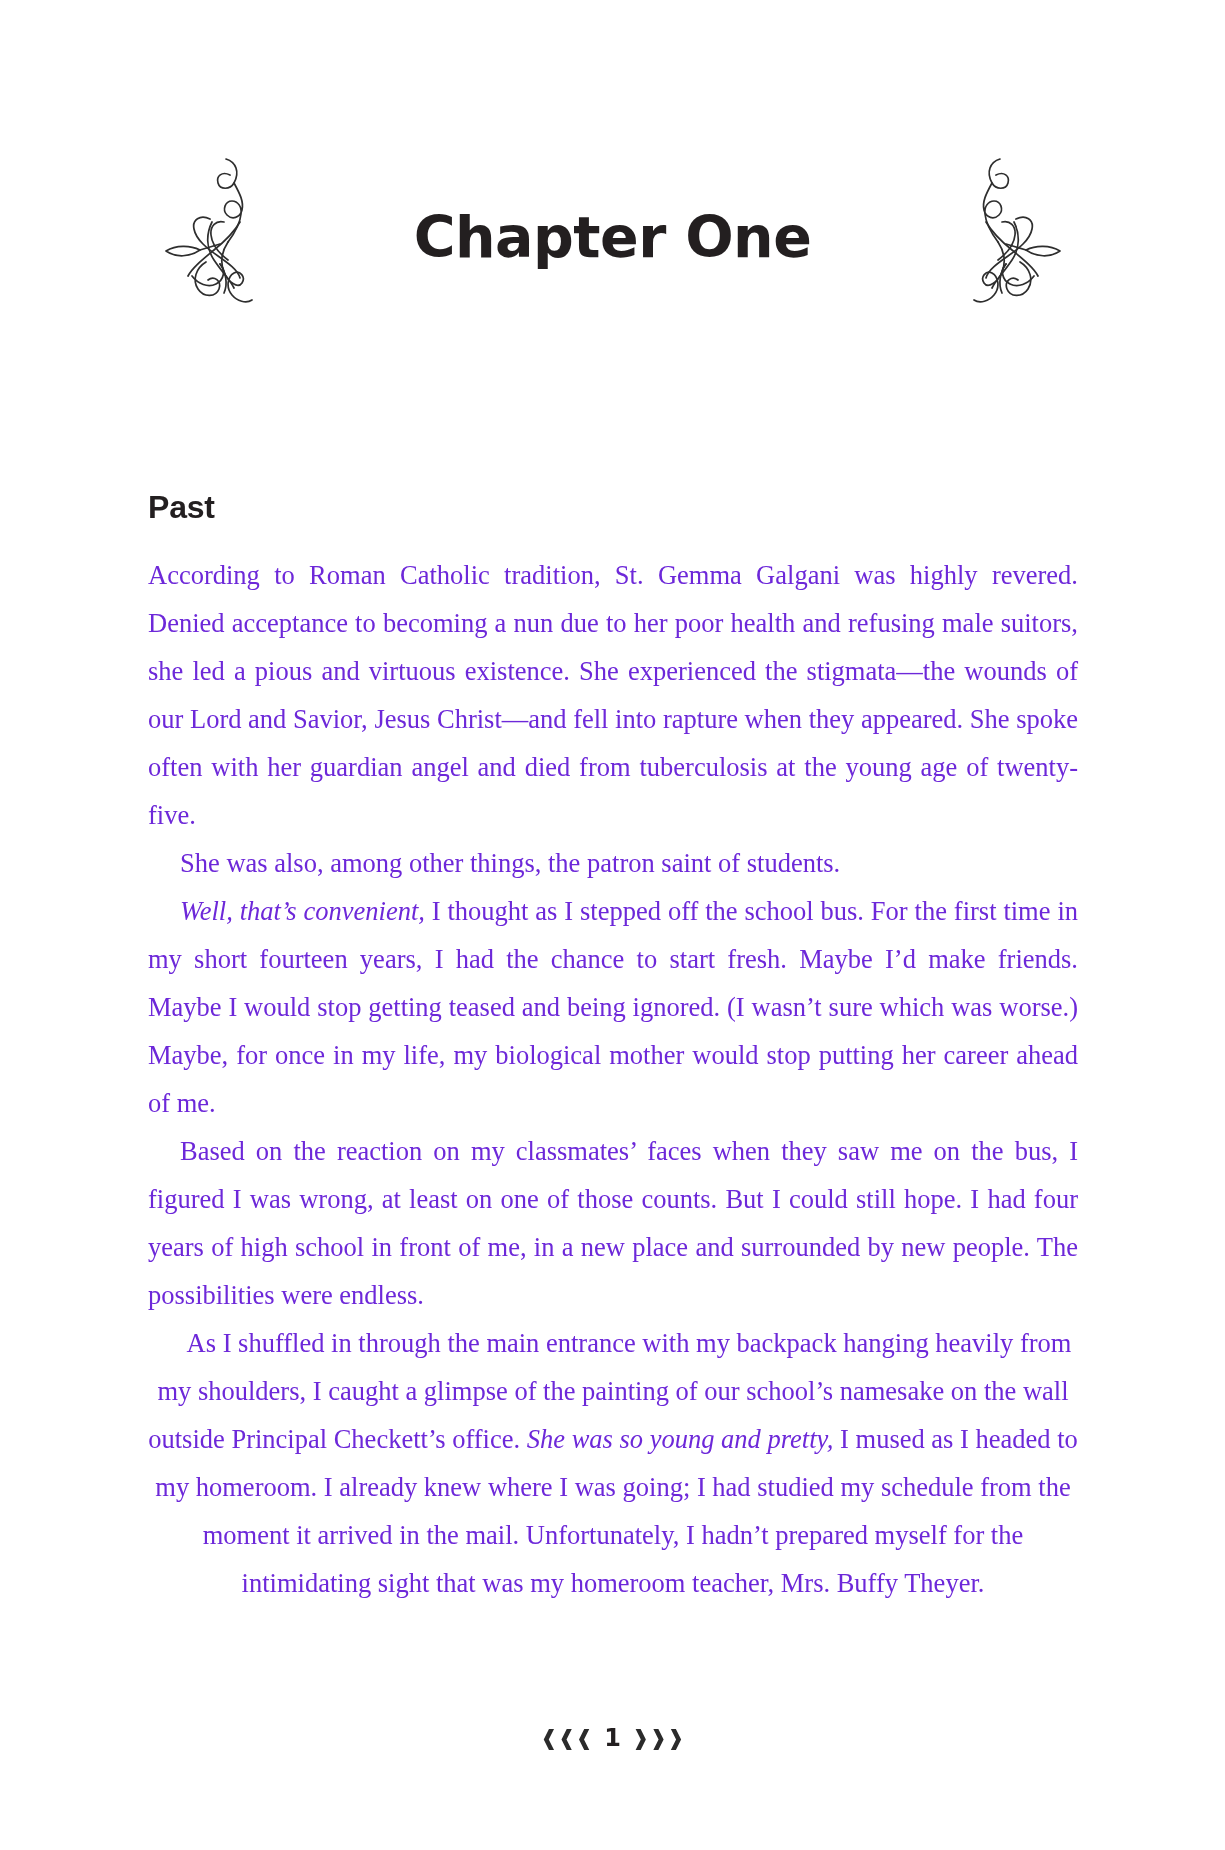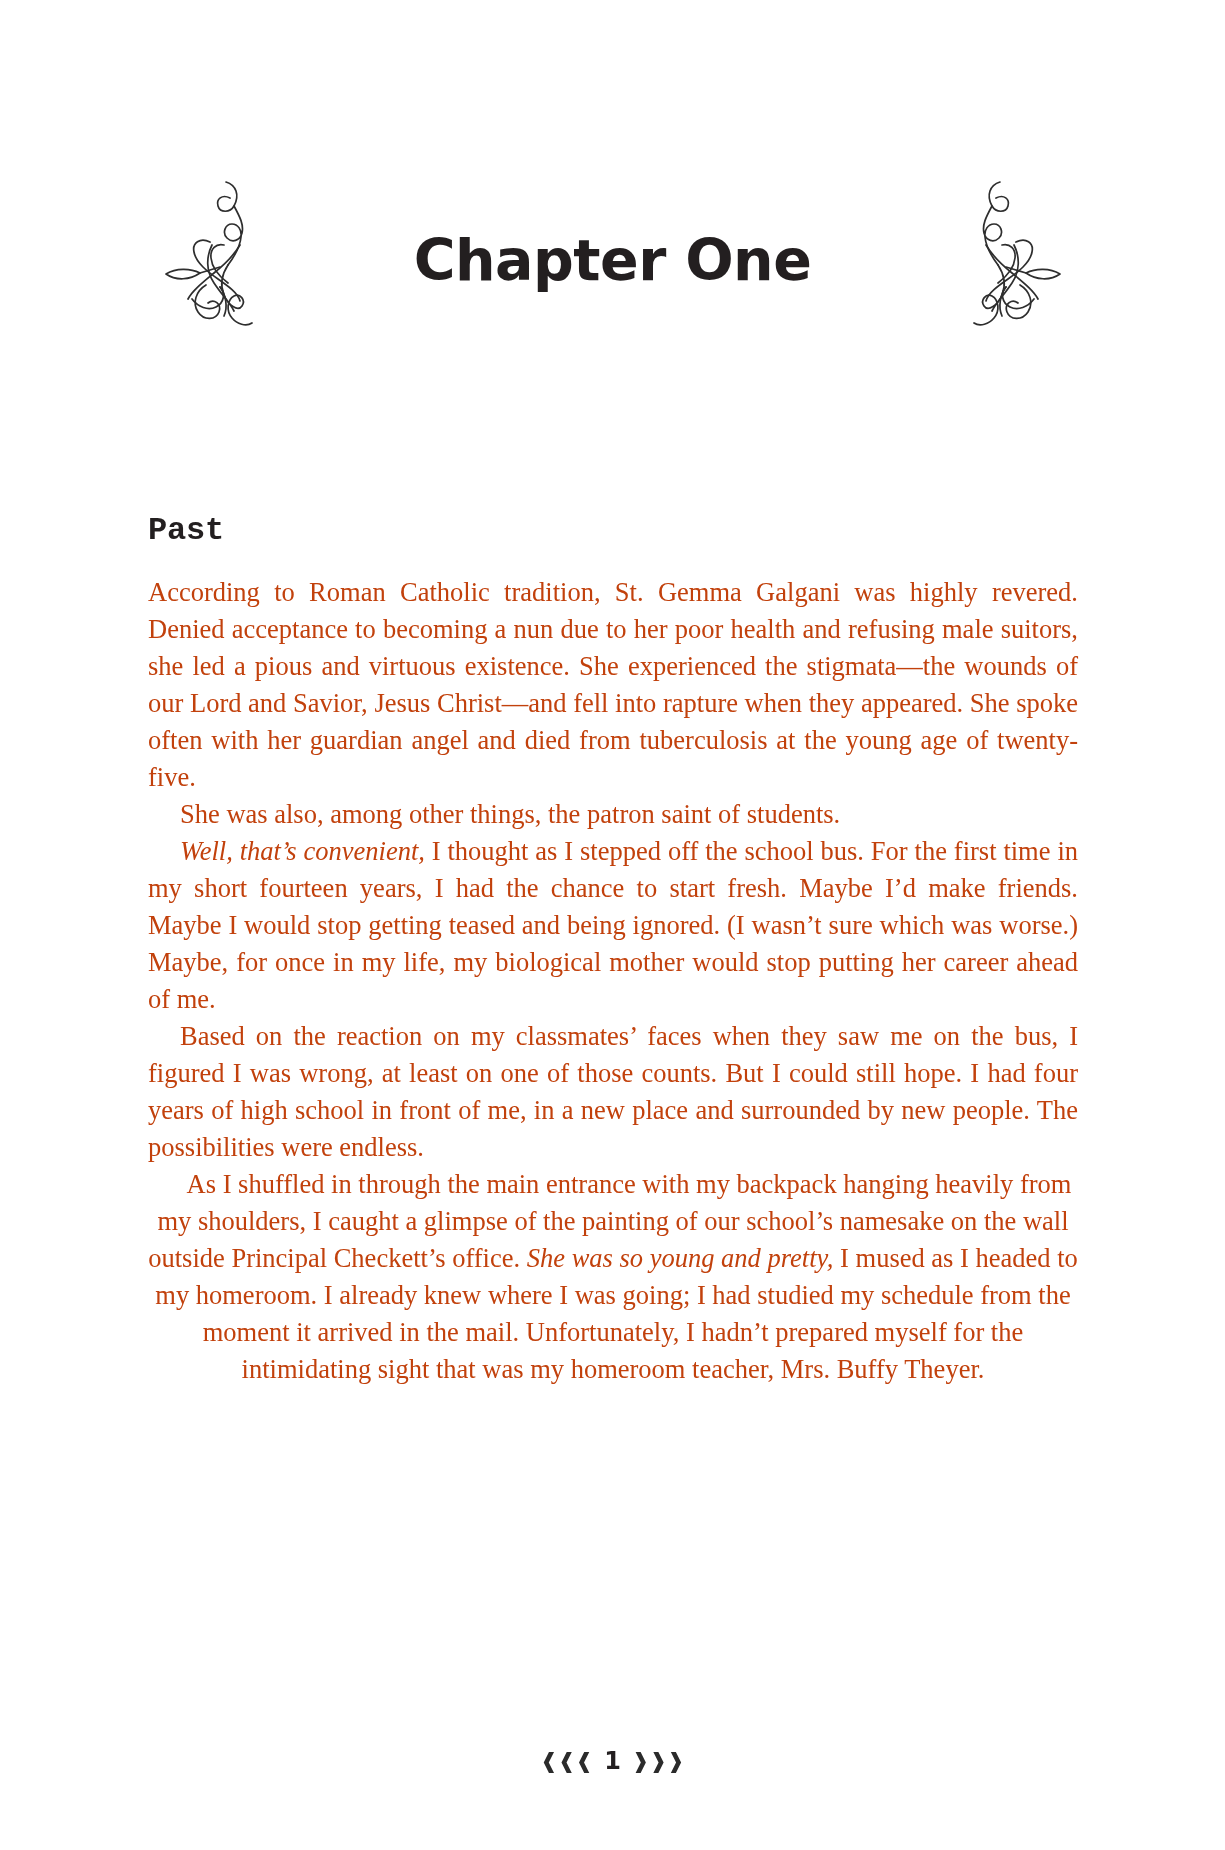--- a/index.html
+++ b/index.html
@@ -14,21 +14,20 @@
     position: relative;
     overflow: hidden;
     font-family: "Liberation Serif", serif;
     color: #1a1a1a;
   }
 
   .page {
     position: absolute;
     inset: 0;
     background: #ffffff;
-    margin-top: 23px;
   }
 
   
   .chapter-header {
     position: absolute;
     top: 150px;
     left: 0;
     width: 1225px;
     height: 175px;
     display: flex;
@@ -59,37 +58,37 @@
 
   
   .content {
     position: absolute;
     left: 148px;
     top: 490px;
     width: 930px;
   }
 
   .section-heading {
-    font-family: Liberation Mono, monospace;
+    font-family: Liberation Sans, sans-serif;
     font-weight: bold;
     font-size: 32px;
     color: #231f20;
     margin: 0 0 26px 0;
     letter-spacing: -0.2px;
     line-height: 1.1;
   }
 
   p.body-par {
     margin: 0;
     font-family: "Liberation Serif", serif;
     font-size: 26.5px;
-    line-height: 37px;
+    line-height: 48px;
     text-align: justify;
     text-justify: inter-word;
-    color: #c2410c;
+    color: #6d28d9;
     hyphens: auto;
     -webkit-hyphens: auto;
   }
   p.body-par.indent { text-indent: 32px; }
   p.body-par.last { text-align: center; }
   p.body-par em { }
 
   
   .page-footer {
     position: absolute;

